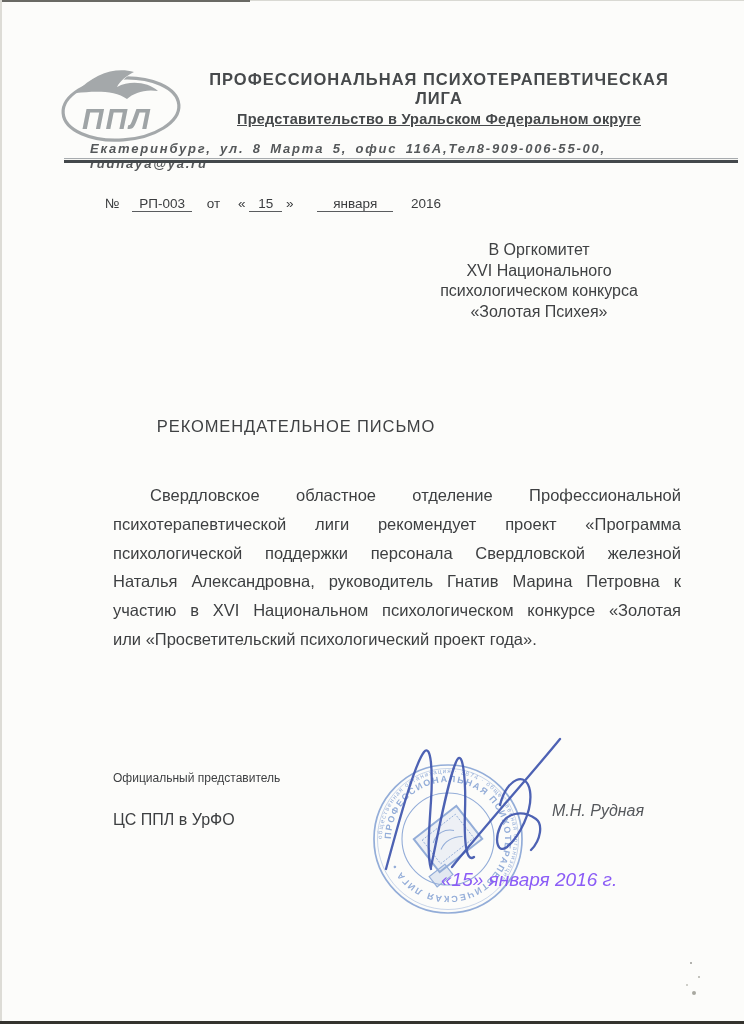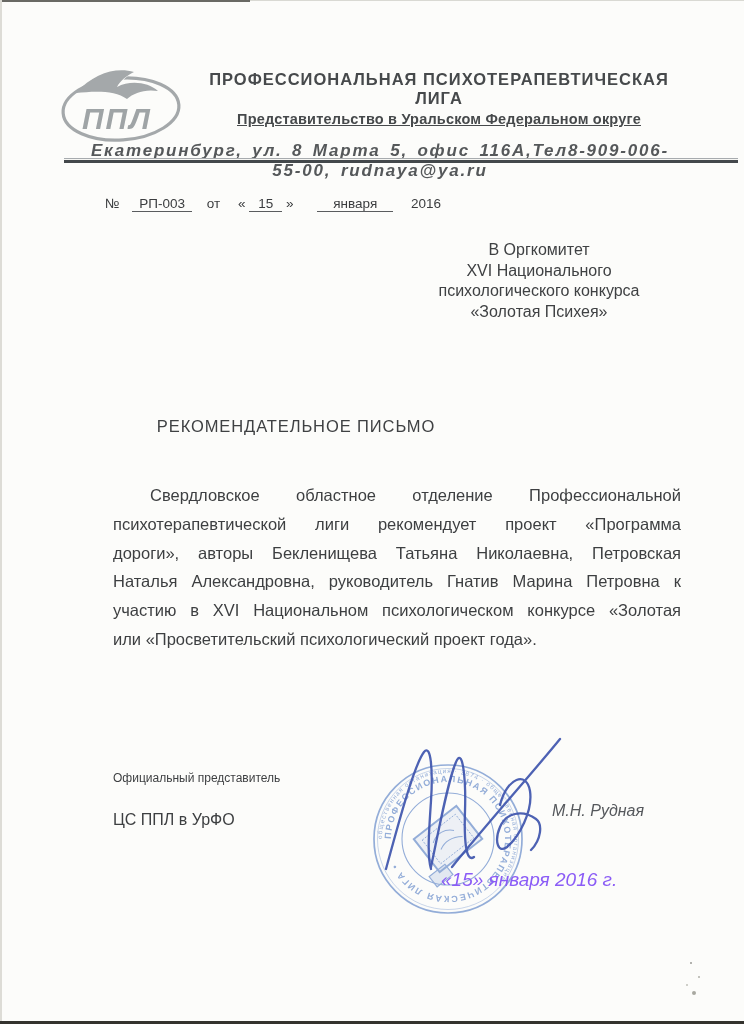--- a/index.html
+++ b/index.html
@@ -17,22 +17,22 @@
   .edge-left{left:0;top:0;width:2px;height:1024px;background:#dddcd6;}
   .edge-bottom{left:0;bottom:0;width:744px;height:3px;background:#34332e;}
   .speck{width:2px;height:2px;background:#9a9a94;border-radius:50%;
     box-shadow: 8px 14px 0 #b0b0a8, -4px 22px 0 #c0c0b8, 3px 30px 0 1px #a8a8a0;}
 
   
   .logo{left:58px;top:64px;width:128px;height:84px;}
   .org-block{left:186px;top:70px;width:506px;text-align:center;}
   .org-name{font-size:16.5px;font-weight:bold;color:#46494b;letter-spacing:1px;}
   .org-sub{font-size:14.5px;font-weight:bold;color:#46494b;letter-spacing:.2px;margin-top:3px;text-decoration:underline;}
-  .address{left:90px;top:141px;width:580px;text-align:center;
-    font-size:17px;font-weight:bold;font-style:italic;color:#55585a;
+  .address{left:90px;top:141px;width:580px;text-align:left;
+    font-size:13px;font-weight:bold;font-style:italic;color:#55585a;
     letter-spacing:1.8px;word-spacing:3px;}
   .rule{left:64px;top:158px;width:674px;height:5px;
     background:linear-gradient(to bottom,#a7abae 0 22%,#f6f6f3 22% 36%,#43484b 36% 100%);}
 
   
   .docline{left:105px;top:196px;font-size:13.5px;color:#3b3d3f;white-space:nowrap;}
   .docline span{display:inline-block;}
   .u{border-bottom:1px solid #5a5c5e;}
   .dl-number{margin-left:9px;padding:0 7px;text-align:right;}
   .dl-from{margin-left:11px;}
@@ -98,30 +98,30 @@
   <span class="dl-q1">«</span>
   <span class="u dl-day">15</span>
   <span class="dl-q2">»</span>
   <span class="u dl-month">января</span>
   <span class="dl-year">2016</span>
 </div>
 
 <div class="abs recipient">
   <div>В Оргкомитет</div>
   <div>XVI Национального</div>
-  <div>психологического конкурса</div>
+  <div>психологическом конкурса</div>
   <div>«Золотая Психея»</div>
 </div>
 
 <div class="abs title">РЕКОМЕНДАТЕЛЬНОЕ ПИСЬМО</div>
 
 <div class="abs bodytext">
   <div class="bl first">Свердловское областное отделение Профессиональной</div>
   <div class="bl">психотерапевтической лиги рекомендует проект «Программа</div>
-  <div class="bl">дороги», авторы Бекленищева Татьяна Николаевна, Петровская</div>
+  <div class="bl">психологической поддержки персонала Свердловской железной</div>
   <div class="bl">Наталья Александровна, руководитель Гнатив Марина Петровна к</div>
   <div class="bl">участию в XVI Национальном психологическом конкурсе «Золотая</div>
   <div class="bl last">или «Просветительский психологический проект года».</div>
 </div>
 
 <div class="abs role1">Официальный представитель</div>
 <div class="abs role2">ЦС ППЛ  в УрФО</div>
 
 <div class="abs stamp">
   <svg width="202" height="155" viewBox="0 0 202 155">

